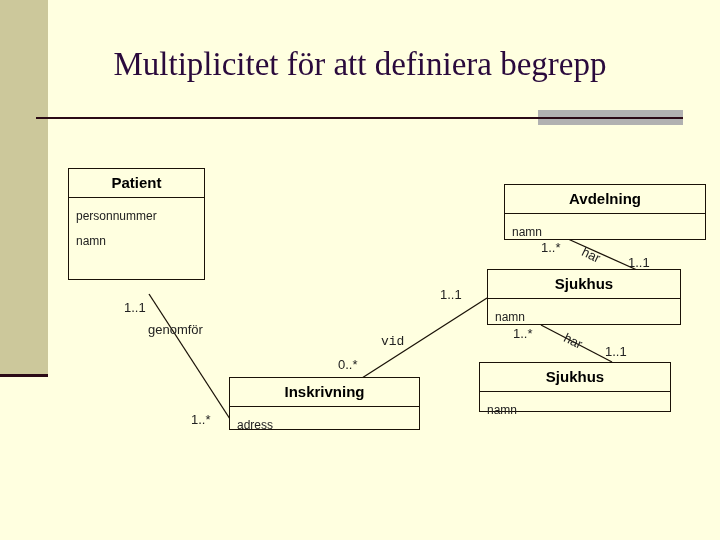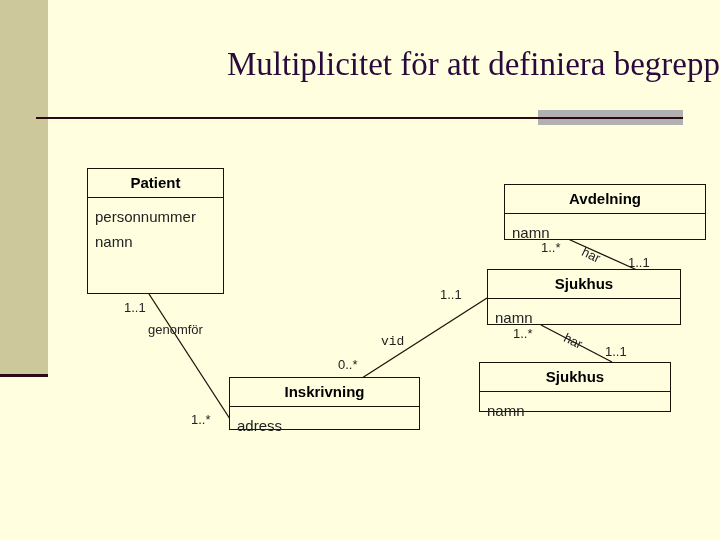--- a/index.html
+++ b/index.html
@@ -46,21 +46,21 @@
     top: 117px;
     width: 647px;
     height: 2px;
     background: #2b0a16;
   }
   #slide-title {
     position: absolute;
     left: 0;
     top: 44px;
     width: 720px;
-    text-align: right;
+    text-align: center;
     font-family: "Liberation Serif", serif;
     font-size: 33px;
     line-height: 40px;
     color: #2a0a3c;
     white-space: nowrap;
   }
   
   .uml-class {
     position: absolute;
     border: 1.5px solid #1a1208;
@@ -75,27 +75,27 @@
     font-weight: bold;
     color: #000000;
     border-bottom: 1.5px solid #1a1208;
     white-space: nowrap;
     overflow: hidden;
   }
   .uml-class .uml-attrs {
     padding: 6px 0 4px 7px;
   }
   .uml-class .uml-attr {
-    font-size: 15px;
+    font-size: 12px;
     line-height: 25px;
     color: #222222;
     white-space: nowrap;
   }
   
-  #class-patient    { left: 87px;  top: 168px; width: 137px; height: 126px; }
+  #class-patient    { left: 68px;  top: 168px; width: 137px; height: 112px; }
   #class-avdelning  { left: 504px; top: 184px; width: 202px; height: 56px;  }
   #class-klinik     { left: 487px; top: 269px; width: 194px; height: 56px;  }
   #class-sjukhus    { left: 479px; top: 362px; width: 192px; height: 50px;  }
   #class-inskrivning{ left: 229px; top: 377px; width: 191px; height: 53px;  }
 
   
   #links {
     position: absolute;
     left: 0;
     top: 0;

